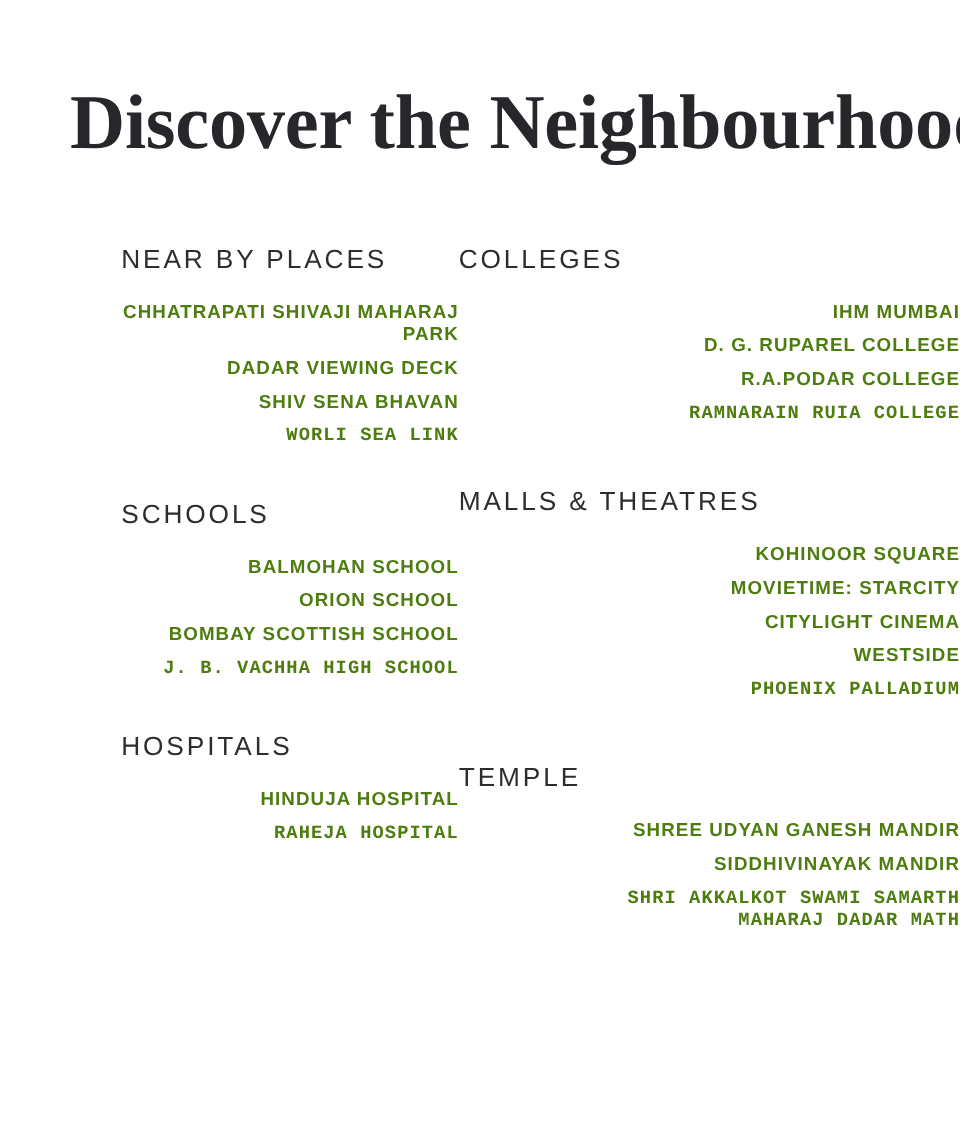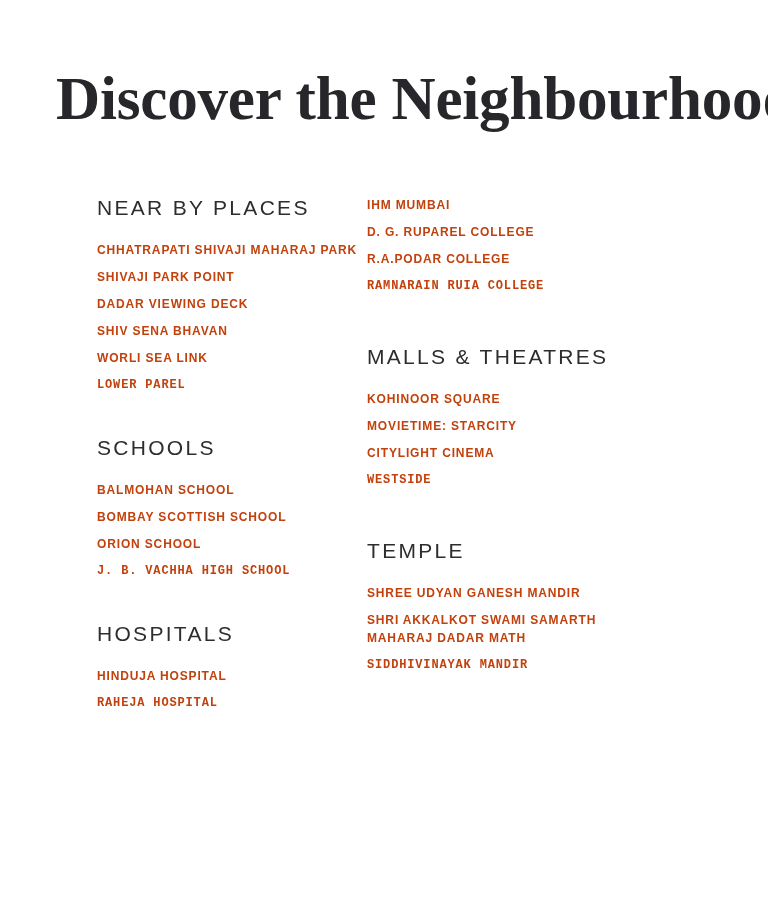--- a/index.html
+++ b/index.html
@@ -73,97 +73,98 @@
     white-space: nowrap;
   }
 
   .item-list {
     list-style: none;
     margin: 0;
     padding: 0;
   }
   .item {
     font-family: "Liberation Sans", sans-serif;
-    font-size: 12px;
+    font-size: 15px;
     line-height: 18px;
     font-weight: 700;
     letter-spacing: 0.85px;
-    color: #c2410c;
+    color: #4d7c0f;
     text-transform: uppercase;
     margin-bottom: 9px;
     white-space: pre-line;
+    text-align: right;
   }
   .item:last-child { margin-bottom: 0; font-family: Liberation Mono, monospace; }
 
   
   .col-right .section + .section { margin-top: 50px; }
 </style>
 </head>
 <body>
 
 <div class="page">
 
   <h1 class="page-title">Discover the Neighbourhood</h1>
 
   <div class="columns">
 
     <div class="col col-left">
         <div class="section">
           <div class="section-title">NEAR BY PLACES</div>
           <ul class="item-list">
             <li class="item">CHHATRAPATI SHIVAJI MAHARAJ PARK</li>
-            <li class="item">SHIVAJI PARK POINT</li>
             <li class="item">DADAR VIEWING DECK</li>
             <li class="item">SHIV SENA BHAVAN</li>
             <li class="item">WORLI SEA LINK</li>
-            <li class="item">LOWER PAREL</li>
           </ul>
         </div>
         <div class="section">
           <div class="section-title">SCHOOLS</div>
           <ul class="item-list">
             <li class="item">BALMOHAN SCHOOL</li>
+            <li class="item">ORION SCHOOL</li>
             <li class="item">BOMBAY SCOTTISH SCHOOL</li>
-            <li class="item">ORION SCHOOL</li>
             <li class="item">J. B. VACHHA HIGH SCHOOL</li>
           </ul>
         </div>
         <div class="section">
           <div class="section-title">HOSPITALS</div>
           <ul class="item-list">
             <li class="item">HINDUJA HOSPITAL</li>
             <li class="item">RAHEJA HOSPITAL</li>
           </ul>
         </div>
       </div>
 
     <div class="col col-right">
         <div class="section">
+          <div class="section-title">COLLEGES</div>
           <ul class="item-list">
             <li class="item">IHM MUMBAI</li>
             <li class="item">D. G. RUPAREL COLLEGE</li>
             <li class="item">R.A.PODAR COLLEGE</li>
             <li class="item">RAMNARAIN RUIA COLLEGE</li>
           </ul>
         </div>
         <div class="section">
           <div class="section-title">MALLS &amp; THEATRES</div>
           <ul class="item-list">
             <li class="item">KOHINOOR SQUARE</li>
             <li class="item">MOVIETIME: STARCITY</li>
             <li class="item">CITYLIGHT CINEMA</li>
             <li class="item">WESTSIDE</li>
+            <li class="item">PHOENIX PALLADIUM</li>
           </ul>
         </div>
         <div class="section">
           <div class="section-title">TEMPLE</div>
           <ul class="item-list">
             <li class="item">SHREE UDYAN GANESH MANDIR</li>
+            <li class="item">SIDDHIVINAYAK MANDIR</li>
             <li class="item">SHRI AKKALKOT SWAMI SAMARTH
 MAHARAJ DADAR MATH</li>
-            <li class="item">SIDDHIVINAYAK MANDIR</li>
           </ul>
         </div>
       </div>
 
   </div>
 
 </div>
 
 </body></html>

